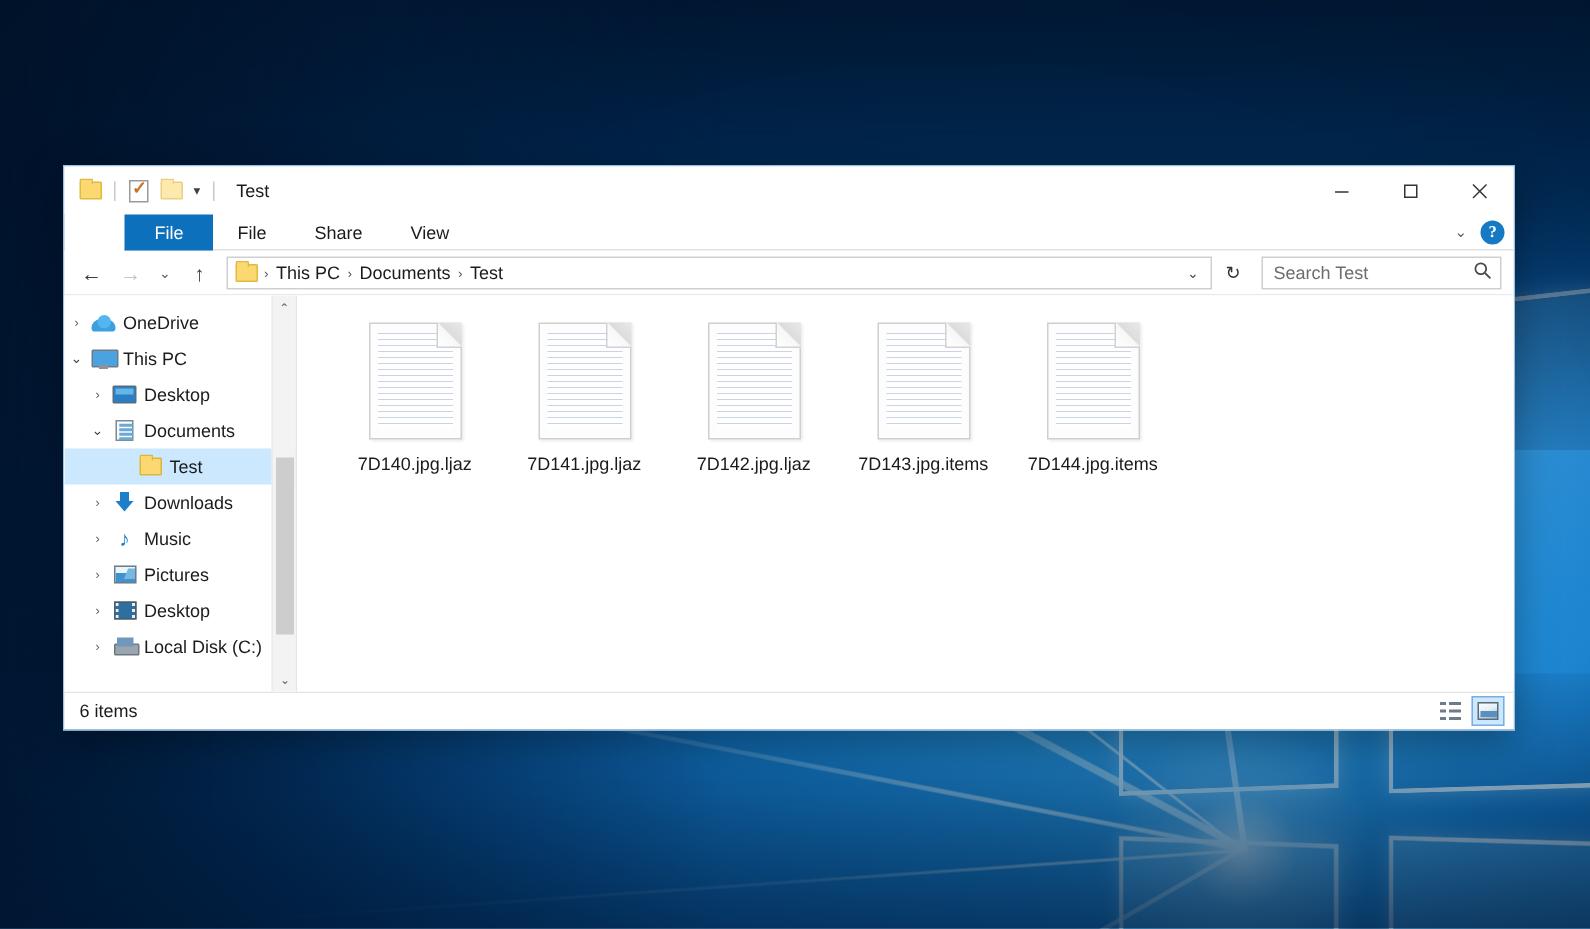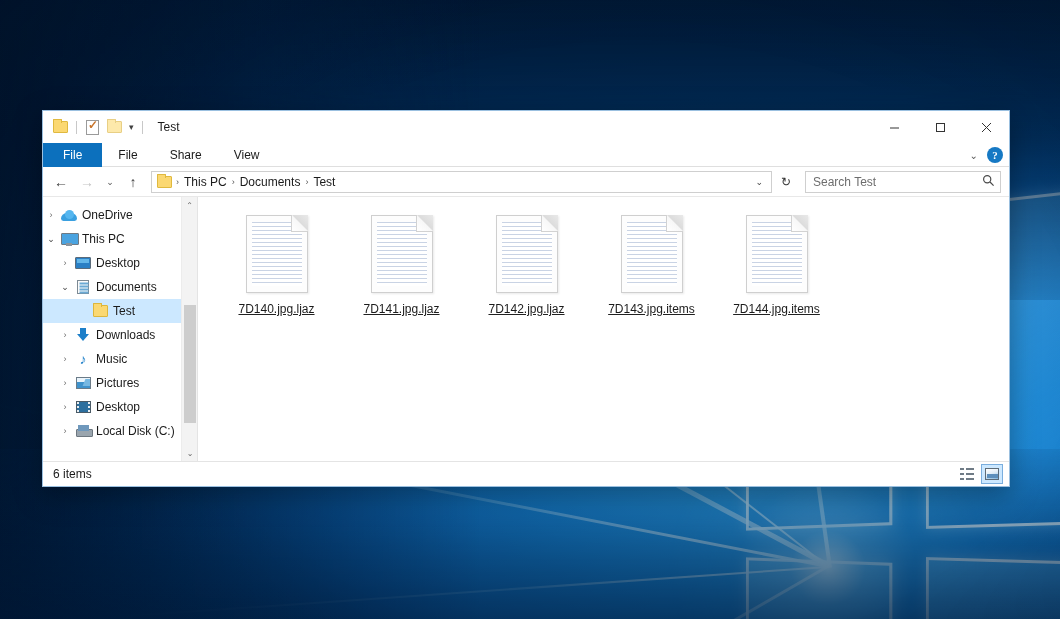--- a/index.html
+++ b/index.html
@@ -131,20 +131,21 @@
   }
   .wc svg { display: block; }
 
   
   .ribbon {
     height: 24px; flex: 0 0 24px;
     background: #ffffff;
     display: flex; align-items: stretch;
     border-bottom: 1px solid #dfdfdf;
     position: relative;
+    margin-left: 40px;
   }
   .tab {
     padding: 0 16px; display: flex; align-items: center;
     font-size: 12px; color: #1b1b1b; height: 24px;
   }
   .tab.file {
     background: #0c70bd; color: #ffffff; padding: 0 20px;
   }
   .ribbon-right {
     position: absolute; right: 6px; top: 0; height: 24px;
@@ -185,21 +186,21 @@
   }
   .crumb-sep { color: #555; font-size: 9px; padding: 0 1px; }
   .crumb-spacer { flex: 1 1 auto; }
   .crumb-drop { padding: 0 6px; font-size: 9px; color: #444; }
   .refresh-btn {
     width: 22px; height: 22px; display: flex; align-items: center; justify-content: center;
     font-size: 12px; color: #333; border: 1px solid transparent; margin-left: 1px;
   }
 
   .searchbox {
-    width: 196px; height: 22px; margin-left: 6px;
+    width: 160px; height: 22px; margin-left: 6px;
     border: 1px solid #cfcfcf; background: #fff;
     display: flex; align-items: center; padding: 0 5px 0 7px;
   }
   .search-ph { flex: 1 1 auto; font-size: 12px; color: #6d6d6d; }
   .search-ico { color: #4a4a4a; font-size: 12px; }
 
   
   .wbody { flex: 1 1 auto; display: flex; min-height: 0; background: #fff; }
 
   .navpane {
@@ -344,21 +345,21 @@
   .nsb-thumb {
     position: absolute; left: 2px; width: 12px;
     top: 108px; height: 118px; background: #cdcdcd;
   }
 
   
   .content {
     flex: 1 1 auto; background: #ffffff; position: relative;
     padding: 14px 0 0 22px; min-width: 0; overflow: hidden;
   }
-  .filegrid { display: flex; flex-wrap: wrap; gap: 0 12px; text-decoration: underline; }
+  .filegrid { display: flex; flex-wrap: wrap; gap: 0 0; }
   .fileitem {
     width: 113px; height: 122px;
     display: flex; flex-direction: column; align-items: center;
     padding-top: 4px;
   }
   .doc-icon {
     width: 62px; height: 78px; position: relative;
     background: #fdfdfd;
     border: 1px solid #cfcfcf;
     box-shadow: 1px 1px 2px rgba(0,0,0,0.09);

